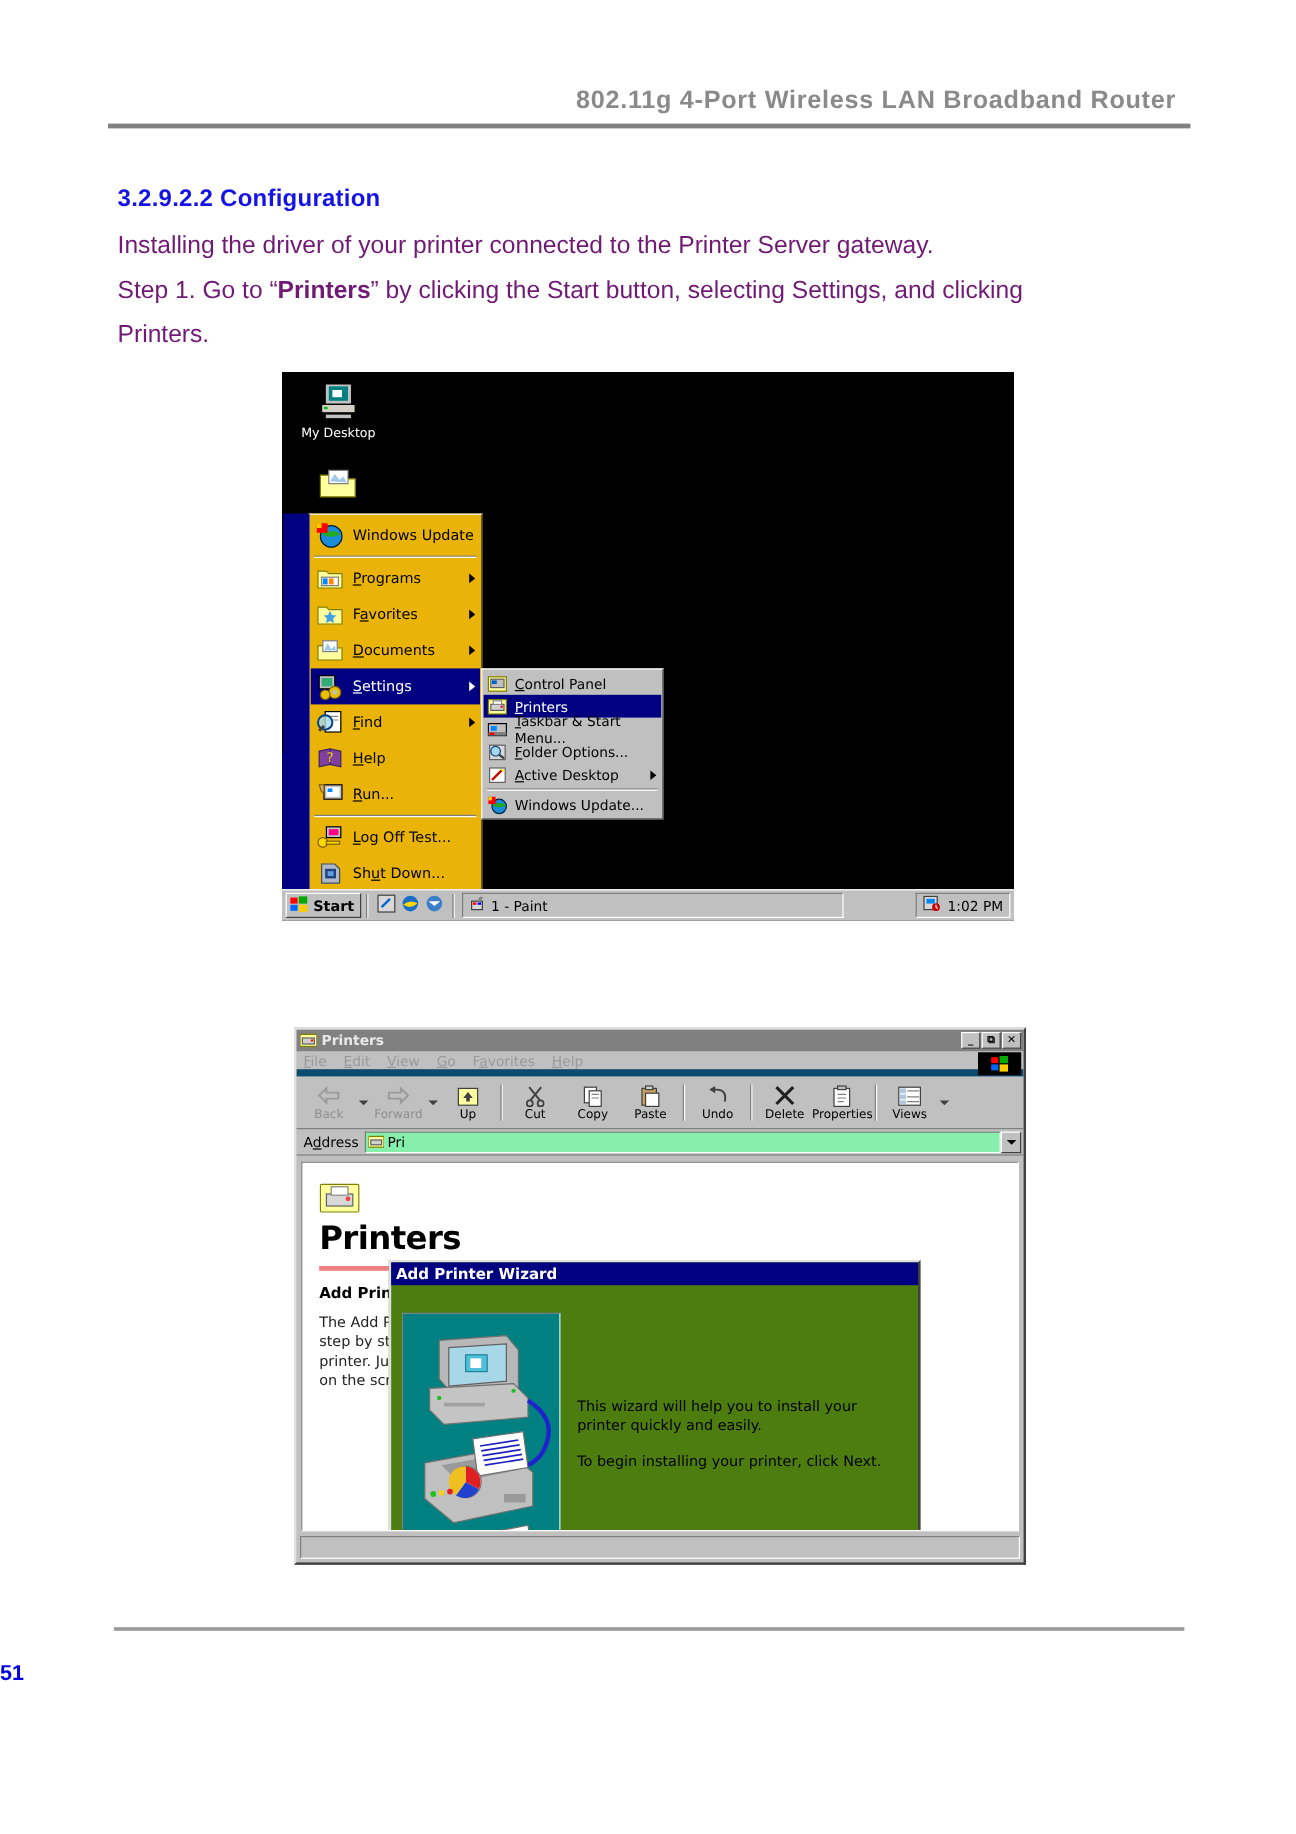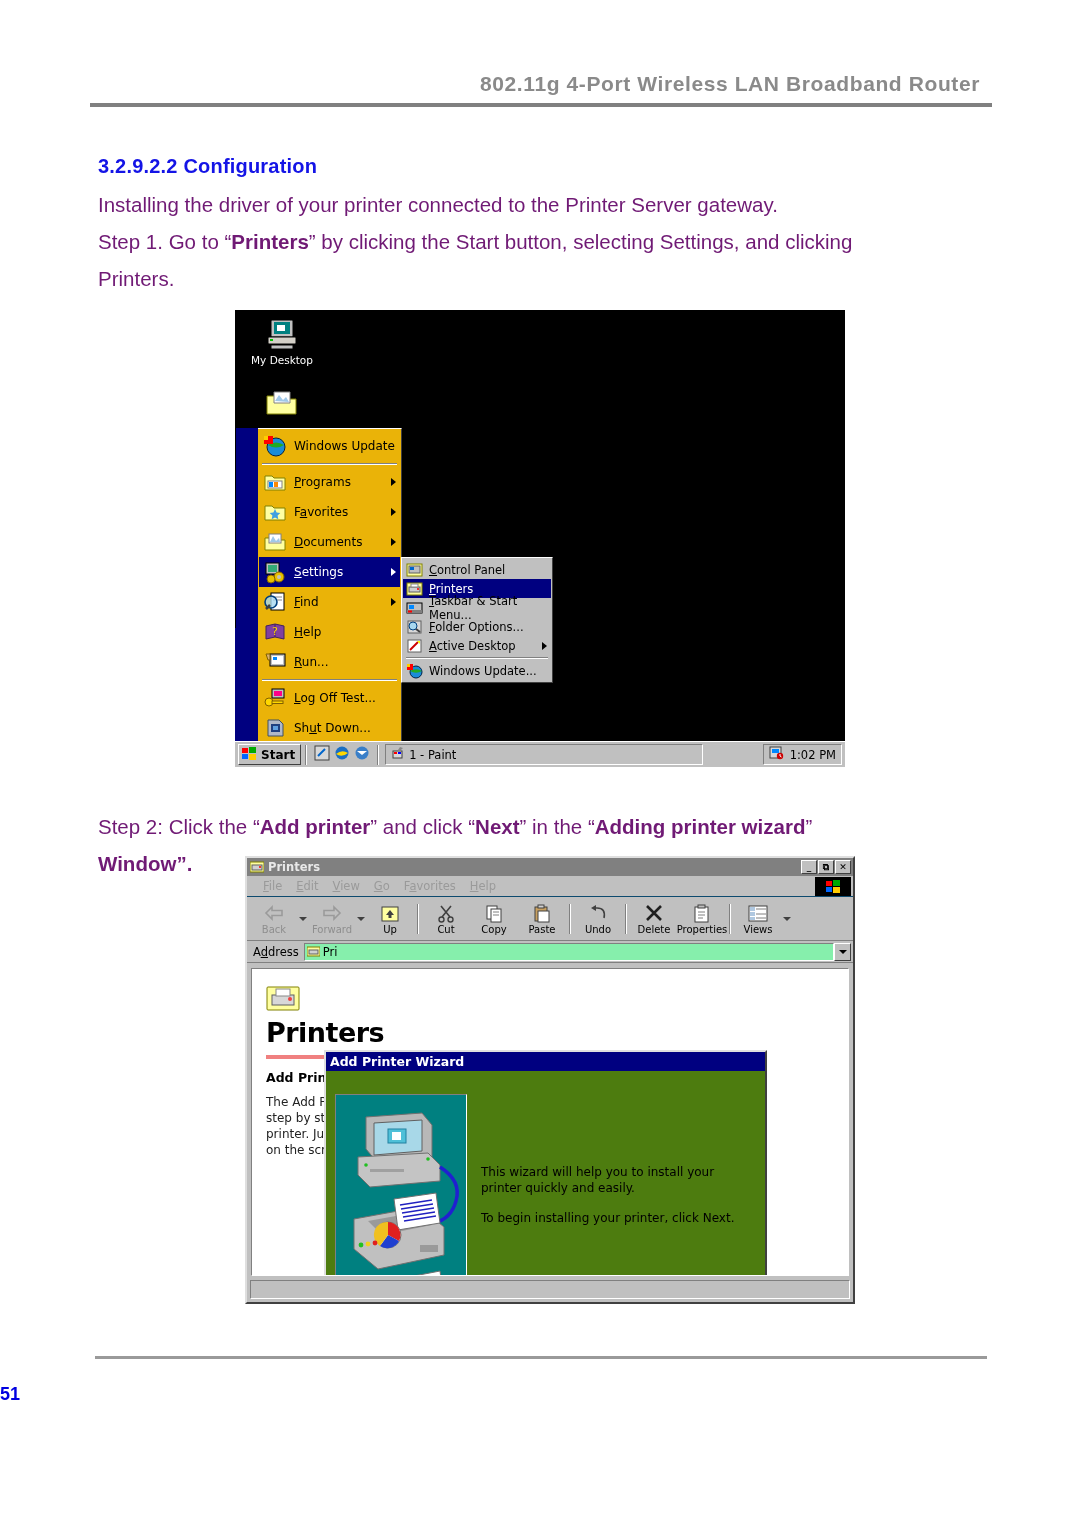--- a/index.html
+++ b/index.html
@@ -172,22 +172,22 @@
   }
   .w-title .wt-ico { width: 14px; height: 14px; margin-right: 4px; flex:0 0 14px; position: relative;}
   .w-title .wt-btns { margin-left: auto; display: flex; gap: 1px; }
   .wt-btn {
     width: 16px; height: 14px; background: #c0c0c0; color: #000;
     border-top: 1px solid #fff; border-left: 1px solid #fff;
     border-right: 1px solid #404040; border-bottom: 1px solid #404040;
     font-size: 9px; line-height: 12px; text-align: center; font-weight: bold;
   }
   .w-menubar {
-    height: 21px; display: flex; align-items: center; padding-left: 16px;
-    border-bottom: 1px solid #0c4a6e; position: relative;
+    height: 21px; display: flex; align-items: center; padding-left: 6px;
+    border-bottom: 6px solid #0c4a6e; position: relative;
   }
   .w-menubar .mi { font-size: 11.5px; color: #9a9a9a; margin-right: 14px; }
   .w-menubar .mi u { text-decoration: underline; }
   .w-menubar .winlogo {
     position: absolute; right: 2px; top: 1px; width: 36px; height: 19px;
     background: #000;
   }
   .w-toolbar {
     height: 44px; display: flex; align-items: center; padding: 0 3px;
     border-bottom: 1px solid #808080;
@@ -567,24 +567,20 @@
             <rect x="3" y="3" width="7" height="4" fill="#08f"></rect>
             <circle cx="11" cy="10" r="3.2" fill="#c00"></circle>
             <path d="M11 8 L11 10 L12.5 11" stroke="#fff" stroke-width="1" fill="none"></path>
           </svg>
         </span>
         <span>1:02 PM</span>
       </div>
     </div>
   </div>
 
-  <div class="step2-block">
-    <div class="body-line"><span>Step 2: Click the “</span><b>Add printer</b><span>” and click “</span><b>Next</b><span>” in the “</span><b>Adding printer wizard</b><span>” </span></div>
-    <div class="body-line"><b>Window”.</b></div>
-  </div>
 
   <div class="fig2">
 
     <div class="w-title">
       <span class="wt-ico">
         <svg width="14" height="14" viewBox="0 0 14 14">
           <rect x="0" y="2" width="14" height="10" fill="#ffffa0" stroke="#808000"></rect>
           <rect x="2" y="5" width="10" height="5" fill="#d0d0d0" stroke="#606060"></rect>
           <circle cx="10" cy="7" r="1" fill="#f00"></circle>
         </svg>

